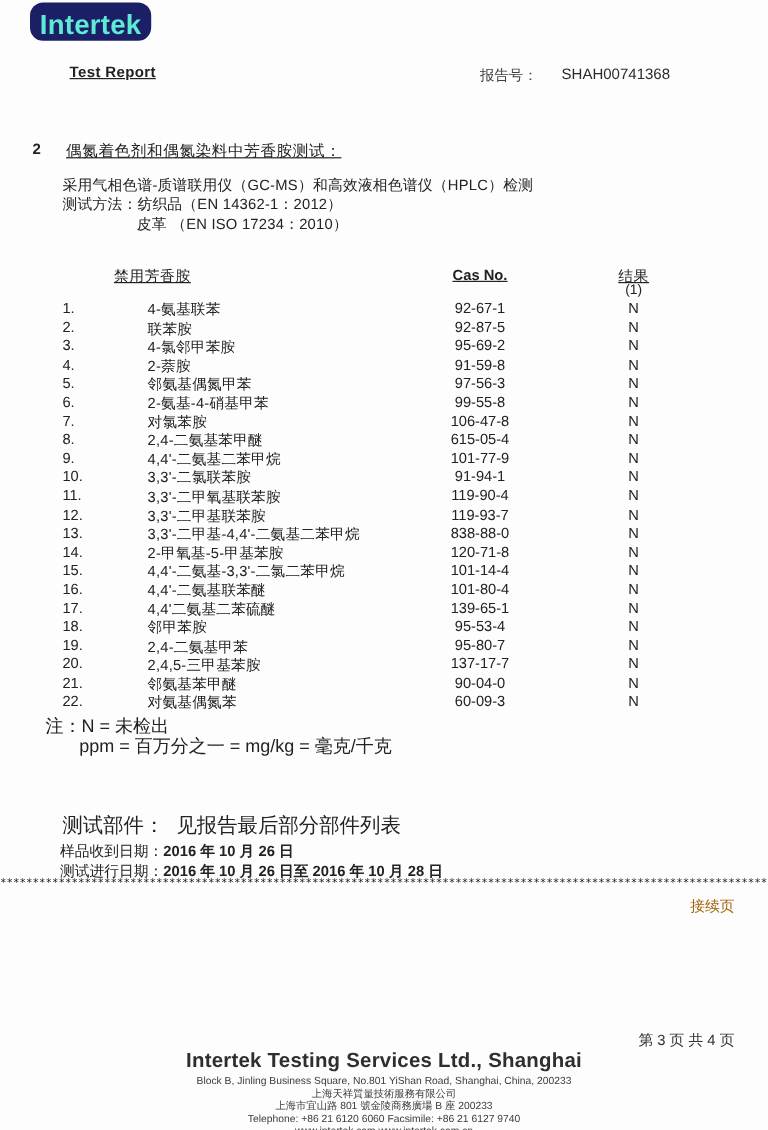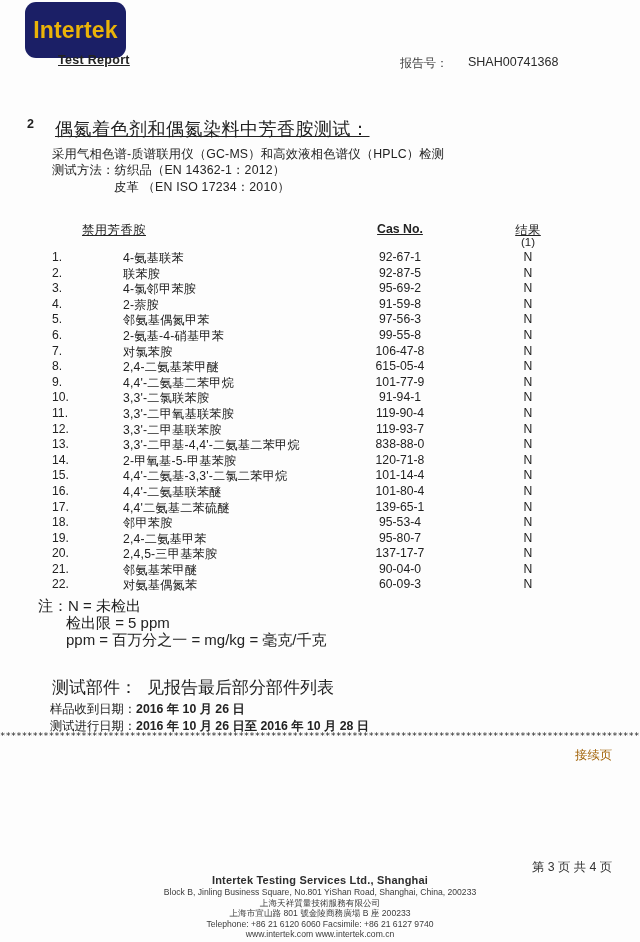--- a/index.html
+++ b/index.html
@@ -12,50 +12,50 @@
   .page {
     position:relative;
     width:640px; height:942px;
     background:#fdfdfd;
     overflow:hidden;
   }
 
   
   .logo {
     position:absolute; left:25px; top:2px;
-    width:101px; height:56px;
+    width:101px; height:32px;
     background:#1b1f66;
     border-radius:11px;
-    display:flex; align-items:center; justify-content:center;
-    color:#eab308; font-size:23px; font-weight:bold;
+    display:flex; align-items:flex-end; justify-content:center;
+    color:#5eead4; font-size:23px; font-weight:bold;
     letter-spacing:0.2px;
   }
   .test-report {
     position:absolute; left:58px; top:53px;
     font-size:12.5px; font-weight:bold; text-decoration:underline;
     letter-spacing:0.3px;
   }
   .report-label { position:absolute; left:400px; top:55px; font-size:12px; color:#404040; }
   .report-value { position:absolute; left:468px; top:55px; font-size:12.5px; color:#2a2a2a; }
 
   
   .sec-num { position:absolute; left:27px; top:117px; font-size:12.5px; font-weight:bold; }
   .sec-title {
     position:absolute; left:55px; top:117px;
-    font-size:18px; text-decoration:underline;
+    font-size:13px; text-decoration:underline;
     padding-right:8px; letter-spacing:0.5px;text-align:right;
   }
 
   
   .methods { position:absolute; left:52px; top:146px; font-size:12.3px; line-height:16.4px; letter-spacing:0.2px; }
   .methods .indent { padding-left:62px; }
 
   
   .thead { position:absolute; left:0; top:222px; width:640px; height:28px; font-size:12.3px; }
-  .col-name  { position:absolute; left:82px;  text-decoration:underline; letter-spacing:0.5px;text-align:center; }
+  .col-name  { position:absolute; left:95px;  text-decoration:underline; letter-spacing:0.5px;text-align:center; }
   .col-cas   { position:absolute; left:345px; width:110px; text-align:center; text-decoration:underline; font-weight:bold; }
   .col-res   { position:absolute; left:495px; width:66px;  text-align:center; text-decoration:underline; letter-spacing:0.5px; }
   .col-res-note { position:absolute; left:495px; top:14px; width:66px; text-align:center; font-size:11.5px; text-decoration:none; }
 
   .trows { position:absolute; left:0; top:250px; width:640px; }
   .trow  { position:relative; height:15.6px; font-size:12.2px; }
   .tnum  { position:absolute; left:52px; }
   .tname { position:absolute; left:95px; letter-spacing:0.2px;margin-left:28px; }
   .tcas  { position:absolute; left:345px; width:110px; text-align:center; }
   .tres  { position:absolute; left:495px; width:66px; text-align:center; }
@@ -76,21 +76,21 @@
     position:absolute; left:0; top:731px; width:640px; height:10px;
     font-size:9px; line-height:10px; letter-spacing:0;
     white-space:nowrap; overflow:hidden; color:#1a1a1a;
     font-family:"DejaVu Sans Mono","Liberation Mono",monospace;
   }
   .continue { position:absolute; right:28px; top:747px; font-size:12.3px; color:#a16207; }
 
   
   .page-info { position:absolute; right:28px; top:859px; font-size:12.3px; color:#333; }
   .footer { position:absolute; left:0; top:874px; width:640px; text-align:center; color:#2e2e2e; }
-  .f-company { font-size:11px; font-weight:bold; letter-spacing:0.2px; margin-bottom:1px; }
+  .f-company { font-size:17px; font-weight:bold; letter-spacing:0.2px; margin-bottom:1px; }
   .f-line { font-size:8.6px; line-height:10.6px; color:#3b3b3b; }
 </style>
 </head>
 <body>
 
 <div class="page">
 
   <div class="logo" style="background: rgb(27, 31, 102);">
     <span>Intertek</span>
   </div>
@@ -244,21 +244,20 @@
       <div class="trow">
         <span class="tnum">22.</span>
         <span class="tname">对氨基偶氮苯</span>
         <span class="tcas">60-09-3</span>
         <span class="tres">N</span>
       </div>
     </div>
 
   <div class="notes">
     <div>注：N = 未检出</div>
-    <div class="nindent">检出限 = 5 ppm</div>
     <div class="nindent">ppm = 百万分之一 = mg/kg = 毫克/千克</div>
   </div>
 
   <div class="parts-line">
     <span>测试部件：</span><span class="gap"></span><span>见报告最后部分部件列表</span>
   </div>
 
   <div class="date1">
     <span>样品收到日期：</span><span class="date-val">2016 年 10 月 26 日</span>
   </div>

